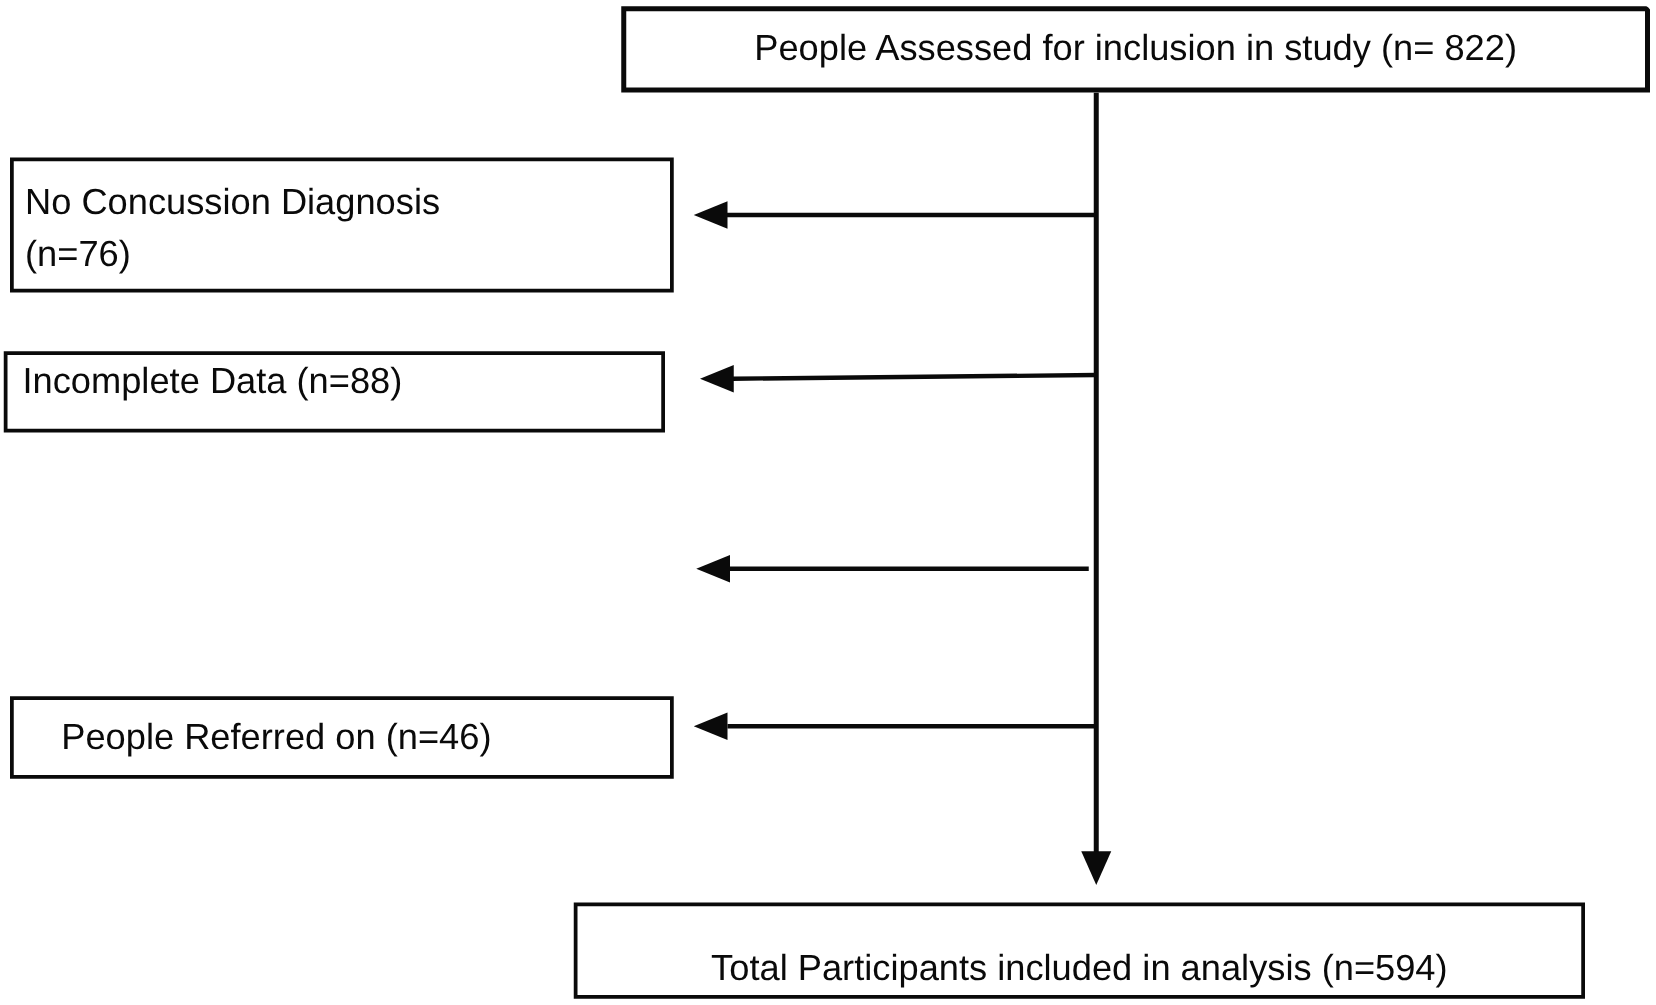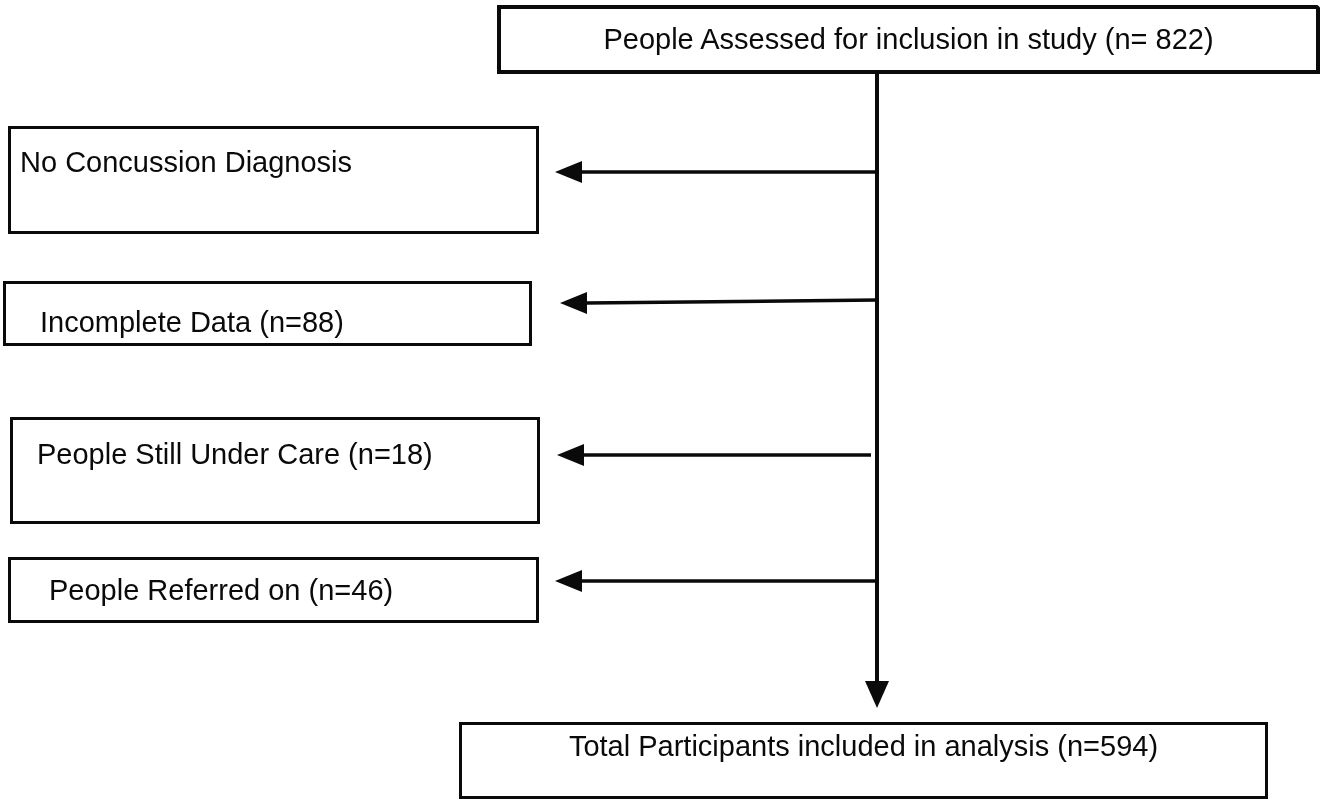--- a/index.html
+++ b/index.html
@@ -38,35 +38,35 @@
     left: 497px; top: 5px; width: 823px; height: 69px;
     display: flex; align-items: center; justify-content: center;
     border-width: 4px;
   }
   .box--ex1 {
     left: 8px; top: 126px; width: 531px; height: 108px;
     padding: 12px 18px 0 9px;
   }
   .box--ex2 {
     left: 3px; top: 281px; width: 529px; height: 65px;
-    display: flex; align-items: flex-end;
-    padding-left: 34px;
+    display: flex; align-items: flex-start;
+    padding-left: 12px;
   }
   .box--ex3 {
     left: 10px; top: 417px; width: 530px; height: 107px;
     padding: 13px 10px 0 24px;
   }
   .box--ex4 {
     left: 8px; top: 557px; width: 531px; height: 66px;
     display: flex; align-items: center;
     padding-left: 38px;
   }
   .box--bottom {
     left: 459px; top: 722px; width: 809px; height: 77px;
-    display: flex; align-items: flex-start; justify-content: center;
+    display: flex; align-items: flex-end; justify-content: center;
   }
   .box-line { display: block; }
 </style>
 </head>
 <body>
 
 <div class="canvas">
 
   <svg class="connectors" viewBox="0 0 1325 804" xmlns="http://www.w3.org/2000/svg">
 
@@ -85,29 +85,27 @@
     <line x1="876" y1="581" x2="582" y2="581" stroke="#0a0a0a" stroke-width="3.5"></line>
     <polygon points="555,581 582,570 582,592" fill="#0a0a0a"></polygon>
   </svg>
 
   <div class="box box--top">
     <span class="box-line">People Assessed for inclusion in study (n= 822)</span>
   </div>
 
   <div class="box box--ex1">
     <span class="box-line">No Concussion Diagnosis</span>
+    <span class="box-line">(n=76)</span>
   </div>
 
   <div class="box box--ex2">
     <span class="box-line">Incomplete Data (n=88)</span>
   </div>
 
-  <div class="box box--ex3">
-    <span class="box-line">People Still Under Care (n=18)</span>
-  </div>
 
   <div class="box box--ex4">
     <span class="box-line">People Referred on (n=46)</span>
   </div>
 
   <div class="box box--bottom">
     <span class="box-line">Total Participants included in analysis (n=594)</span>
   </div>
 
 </div>

